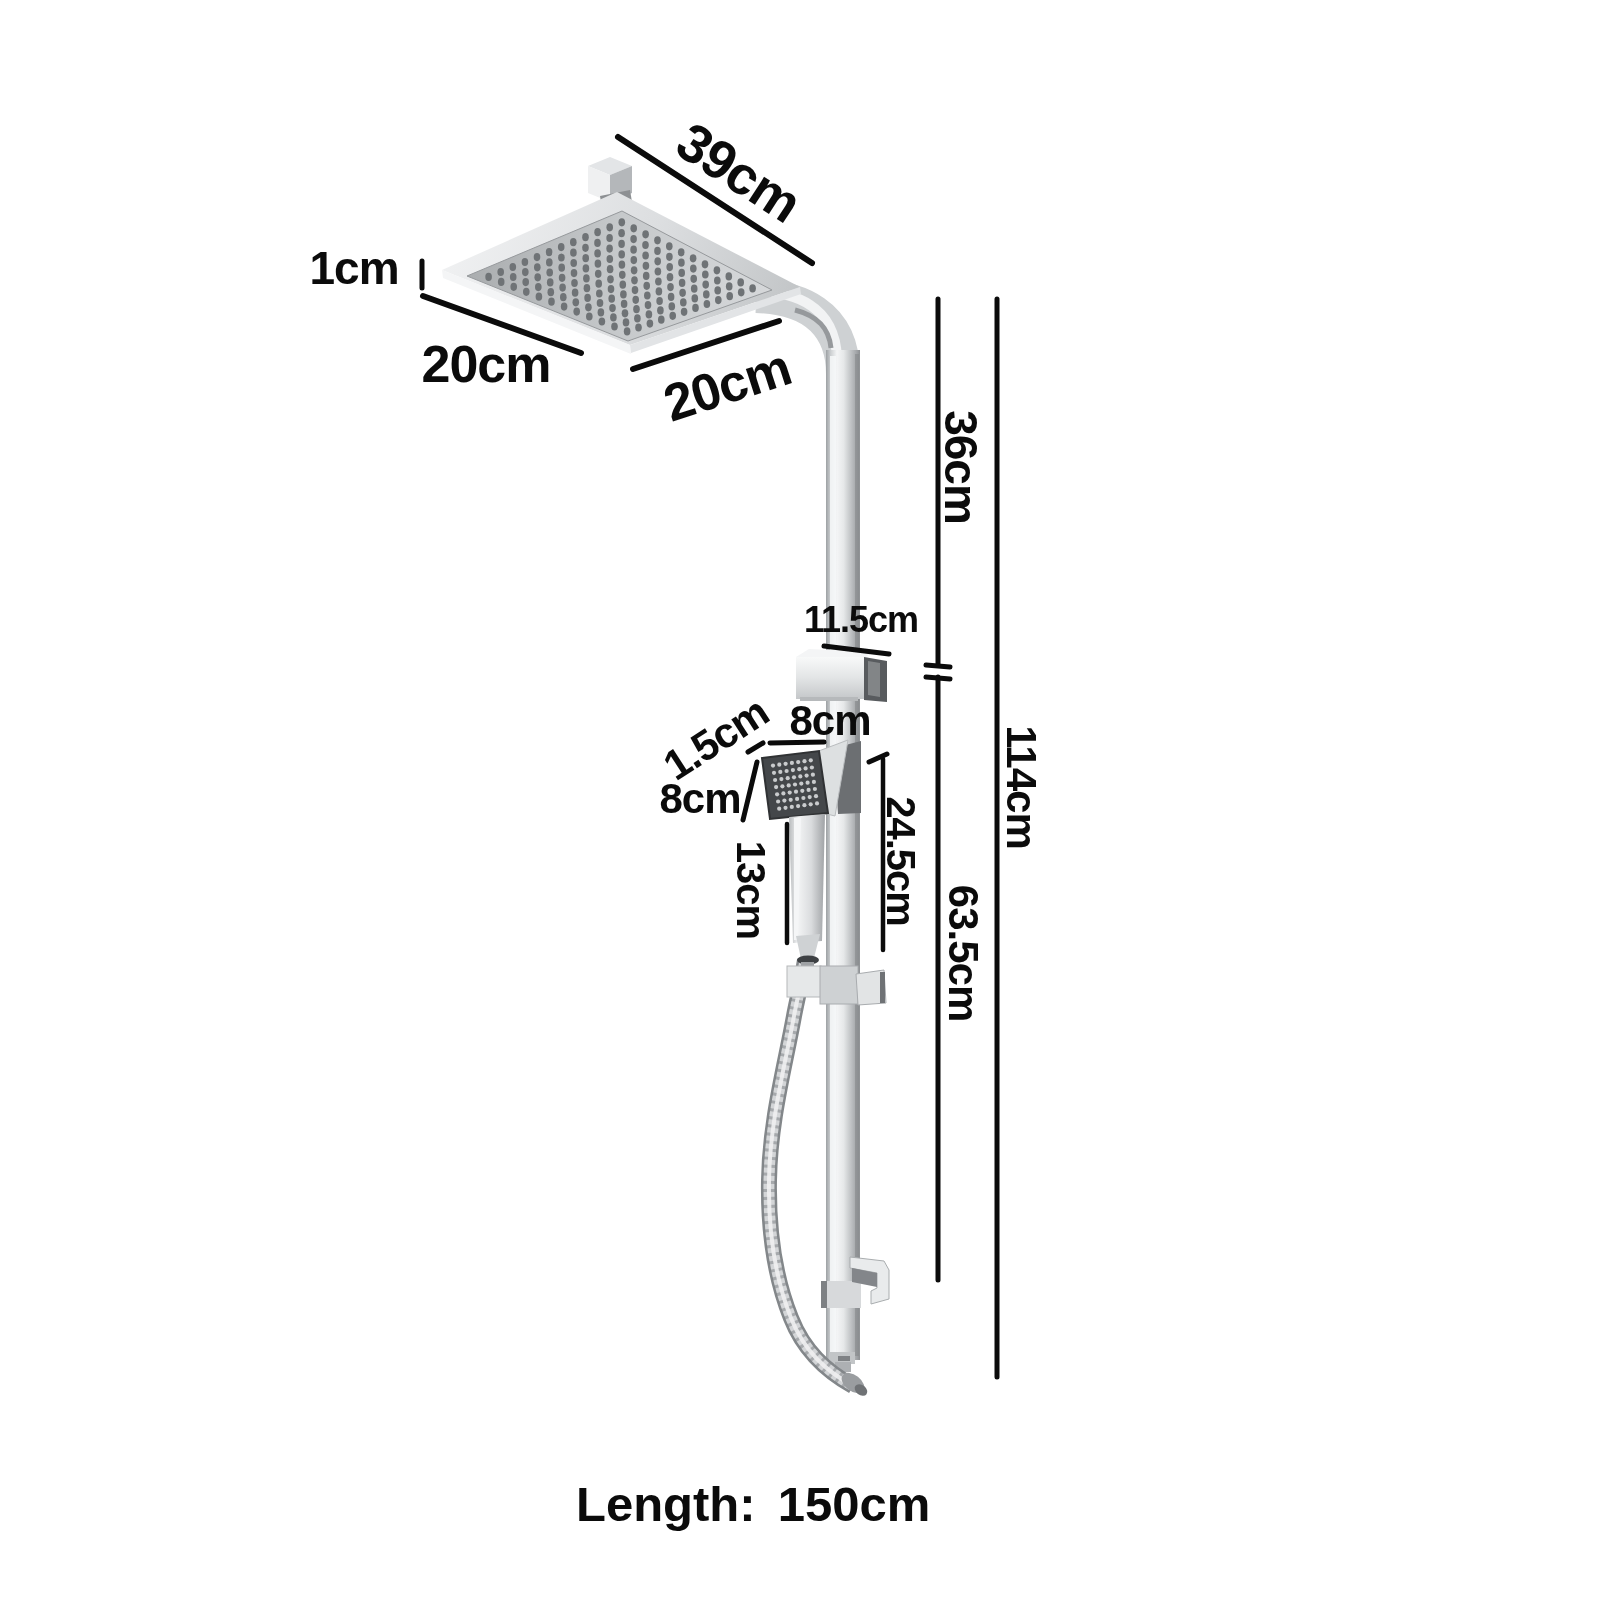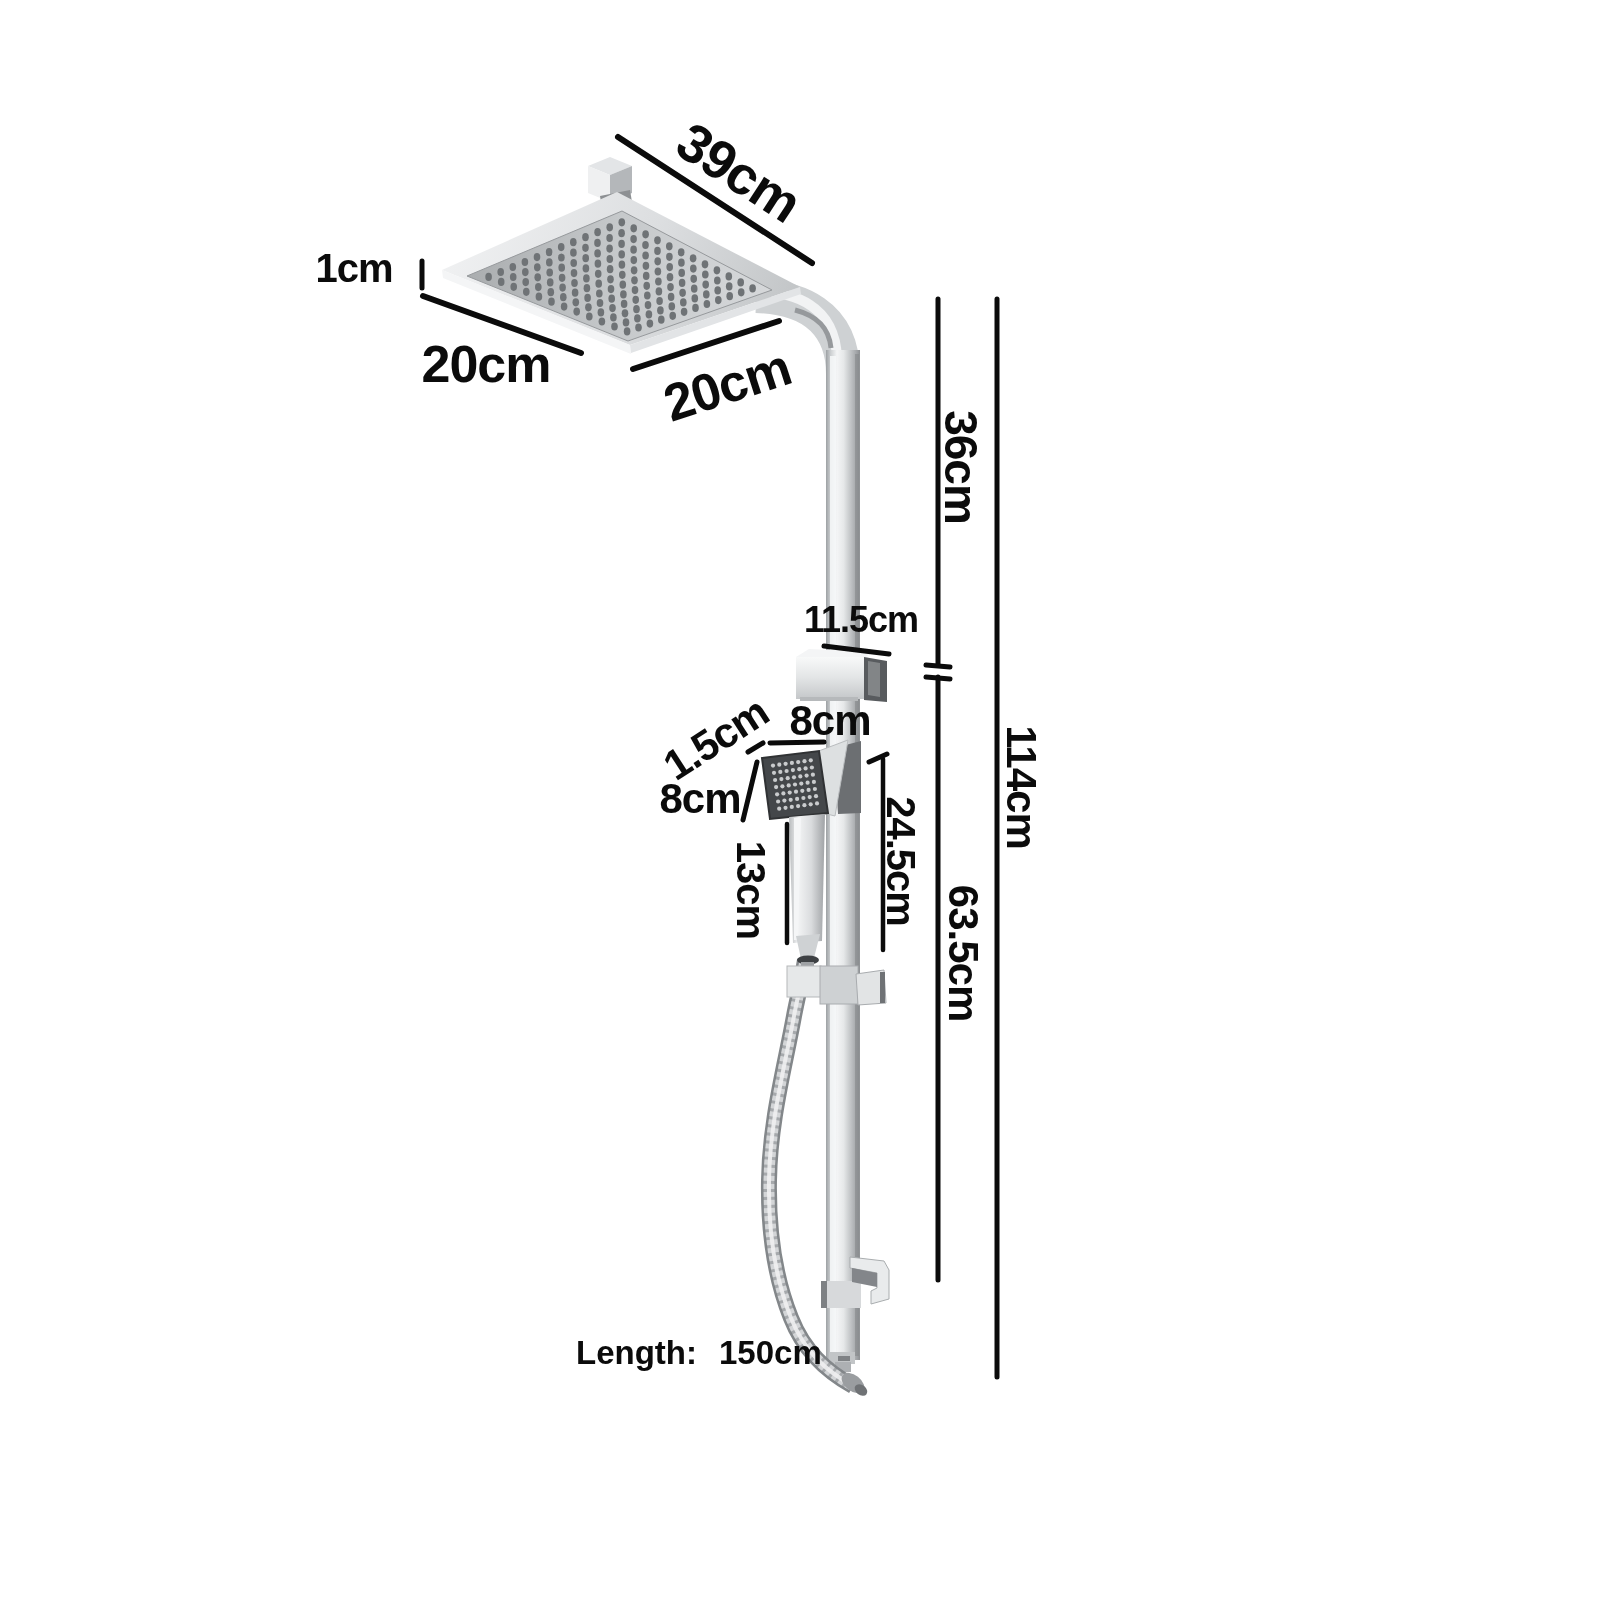--- a/index.html
+++ b/index.html
@@ -11,23 +11,23 @@
   }
   #art { position:absolute; left:0; top:0; }
   .dim { stroke:var(--ink); stroke-linecap:round; }
   .lbl {
     position:absolute;
     transform:translate(-50%,-50%) rotate(var(--r,0deg));
     font-weight:700; color:var(--ink); white-space:nowrap;
     letter-spacing:-1px; line-height:1;
   }
   #length-note {
-    position:absolute; left:576px; top:1334px;
+    position:absolute; left:576px; top:1476px;
     display:flex; align-items:center; gap:22px;
-    font-weight:700; font-size:33px; color:var(--ink); letter-spacing:0;
+    font-weight:700; font-size:49px; color:var(--ink); letter-spacing:0;
   }
 </style>
 </head>
 <body>
 
 <div id="stage">
 
   <svg id="art" width="1600" height="1600" viewBox="0 0 1600 1600">
     <defs>
       <linearGradient id="railGrad" gradientUnits="userSpaceOnUse" x1="826" y1="0" x2="860" y2="0">
@@ -347,21 +347,21 @@
       <line class="dim" x1="748" y1="752" x2="763" y2="743" stroke-width="5"></line>
       <line class="dim" x1="770" y1="743" x2="824" y2="742" stroke-width="5"></line>
       <line class="dim" x1="757" y1="762" x2="743" y2="820" stroke-width="5"></line>
       <line class="dim" x1="787" y1="824" x2="787" y2="943" stroke-width="4.5"></line>
       <line class="dim" x1="883" y1="759" x2="883" y2="950" stroke-width="4.5"></line>
       <line class="dim" x1="869" y1="762" x2="887" y2="754" stroke-width="5"></line>
     </g>
   </svg>
 
   <div class="lbl" style="left:739px; top:172px; --r:33deg; font-size:54px">39cm</div>
-  <div class="lbl" style="left:354px; top:268px; font-size:40px">1cm</div>
+  <div class="lbl" style="left:354px; top:268px; font-size:46px">1cm</div>
   <div class="lbl" style="left:486px; top:364px; font-size:52px">20cm</div>
   <div class="lbl" style="left:727px; top:385px; --r:-18deg; font-size:52px">20cm</div>
   <div class="lbl" style="left:961px; top:467px; --r:90deg; font-size:46px">36cm</div>
   <div class="lbl" style="left:861px; top:620px; font-size:36px">11.5cm</div>
   <div class="lbl" style="left:716px; top:739px; --r:-33deg; font-size:42px">1.5cm</div>
   <div class="lbl" style="left:830px; top:721px; font-size:42px">8cm</div>
   <div class="lbl" style="left:700px; top:799px; font-size:42px">8cm</div>
   <div class="lbl" style="left:751px; top:890px; --r:90deg; font-size:40px">13cm</div>
   <div class="lbl" style="left:901px; top:861px; --r:90deg; font-size:40px">24.5cm</div>
   <div class="lbl" style="left:963px; top:953px; --r:90deg; font-size:42px">63.5cm</div>

